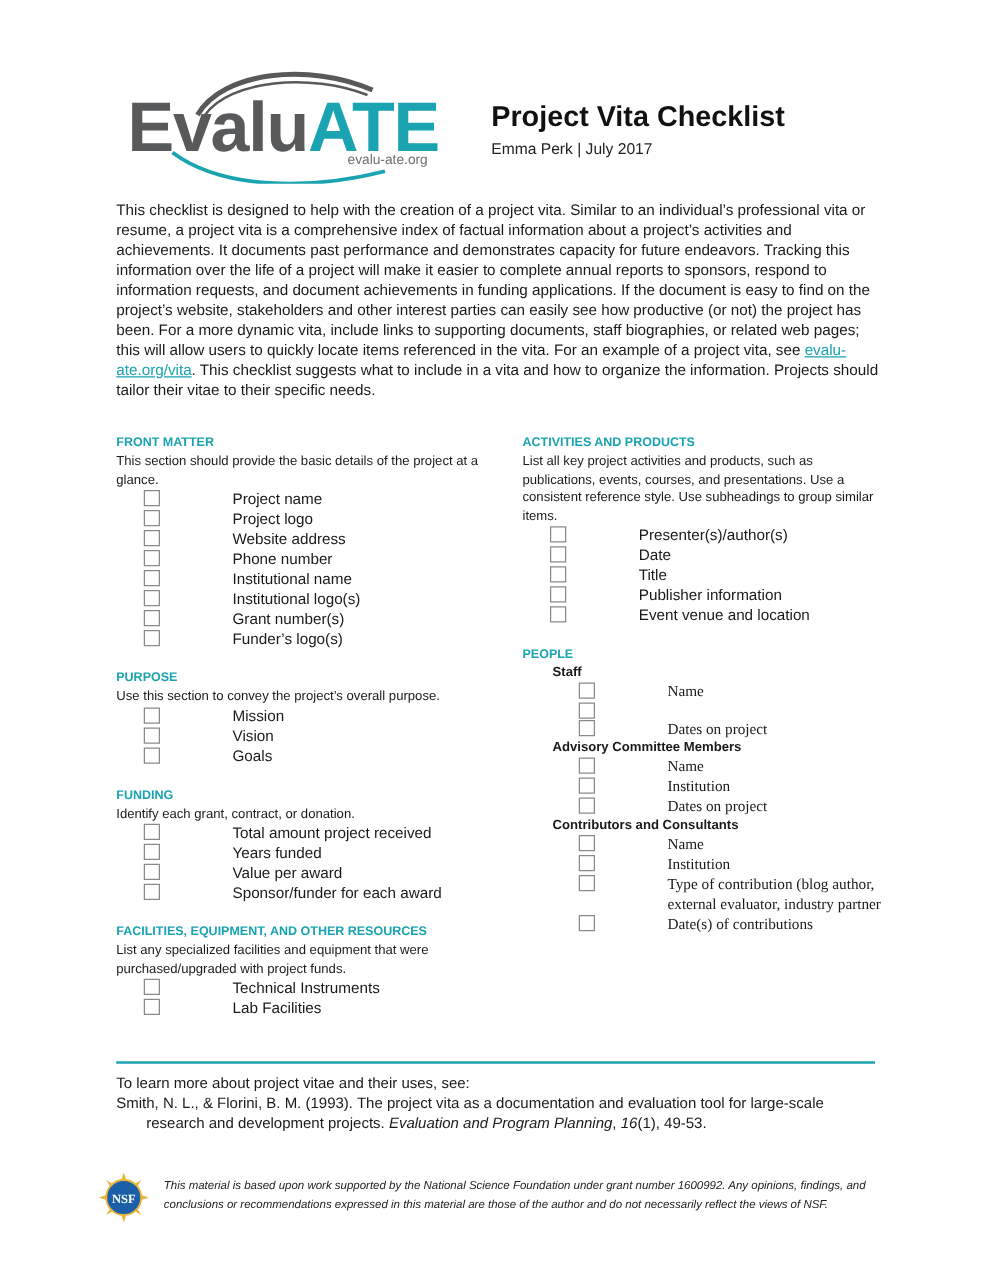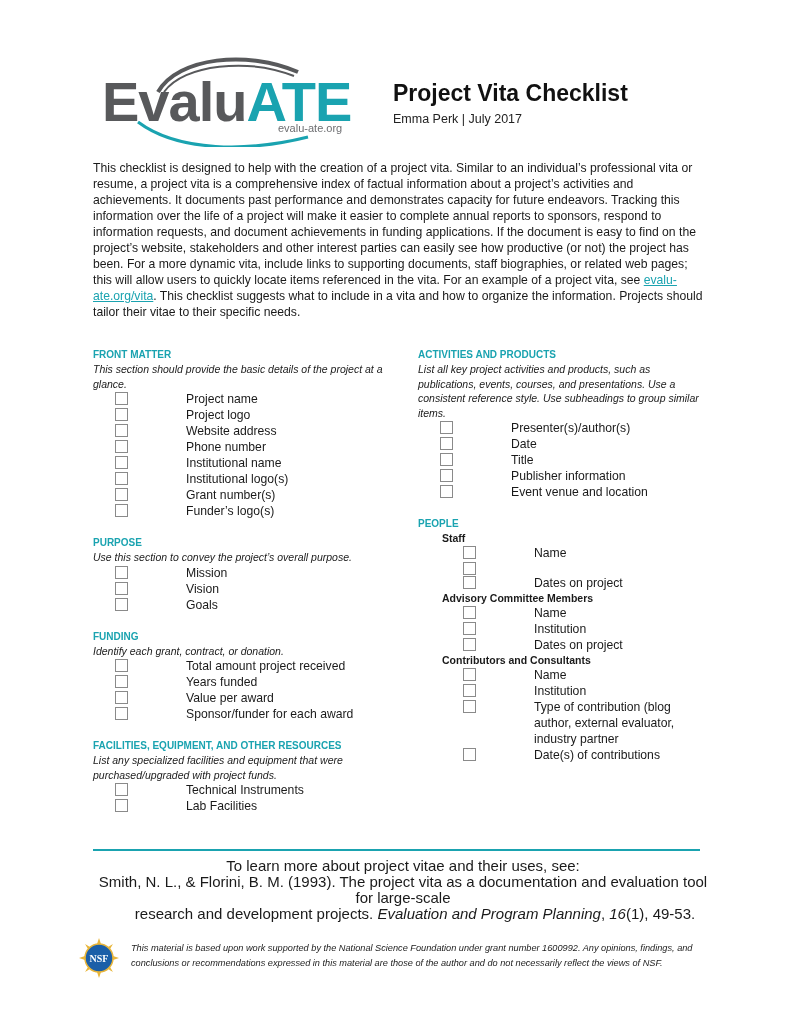--- a/index.html
+++ b/index.html
@@ -23,31 +23,31 @@
   .intro { left: 93px; top: 160px; width: 610px; font-size: 12.2px; line-height: 16px; color: #1a1a1a; }
   .intro a { color: #1aa3b0; text-decoration: underline; }
 
   
   .col { top: 345px; width: 290px; }
   .col-left { left: 93px; }
   .col-right { left: 418px; }
 
   .sec { margin-bottom: 0; }
   .sec-h { font-size: 10px; font-weight: bold; color: #1aa3b0; line-height: 15px; margin-top: 2px; }
-  .sec-d { font-size: 10.5px; font-style: italic; line-height: 14.5px; color: #1a1a1a; }
+  .sec-d { font-size: 10.5px; line-height: 14.5px; color: #1a1a1a; }
   .items { list-style: none; margin: 0; padding: 0 0 0 22px; }
-  .items.deep { padding-left: 45px; }
+  .items.deep { padding-left: 45px; font-family: Liberation Serif, serif; }
   .item { display: flex; align-items: flex-start; font-size: 12.2px; line-height: 16px; gap: 46px; }
   .box { width: 11px; height: 11px; border: 1px solid #8a8a8a; margin-top: 1px; margin-right: 12px; flex: 0 0 auto; background: #fff; cursor: pointer; }
   .sub-h { font-size: 10.5px; font-weight: bold; line-height: 14px; padding-left: 24px; }
   .gap { height: 14px; }
 
   
   .rule { left: 93px; top: 849px; width: 607px; height: 2px; background: #1aa3b0; }
-  .ref { left: 93px; top: 858px; width: 620px; font-size: 15px; line-height: 16px; text-align: center; }
+  .ref { left: 93px; top: 858px; width: 620px; font-size: 12px; line-height: 16px; }
   .ref .indent { padding-left: 24px; display: block; }
 
   .nsf { left: 79px; top: 938px; width: 40px; height: 40px; }
   .disclaimer { left: 131px; top: 941px; width: 590px; font-size: 9.2px; font-style: italic; line-height: 15px; color: #222; }
 </style>
 </head>
 <body>
 
 <div class="abs logo">
   <svg class="abs" style="left:0;top:0" width="270" height="95">

